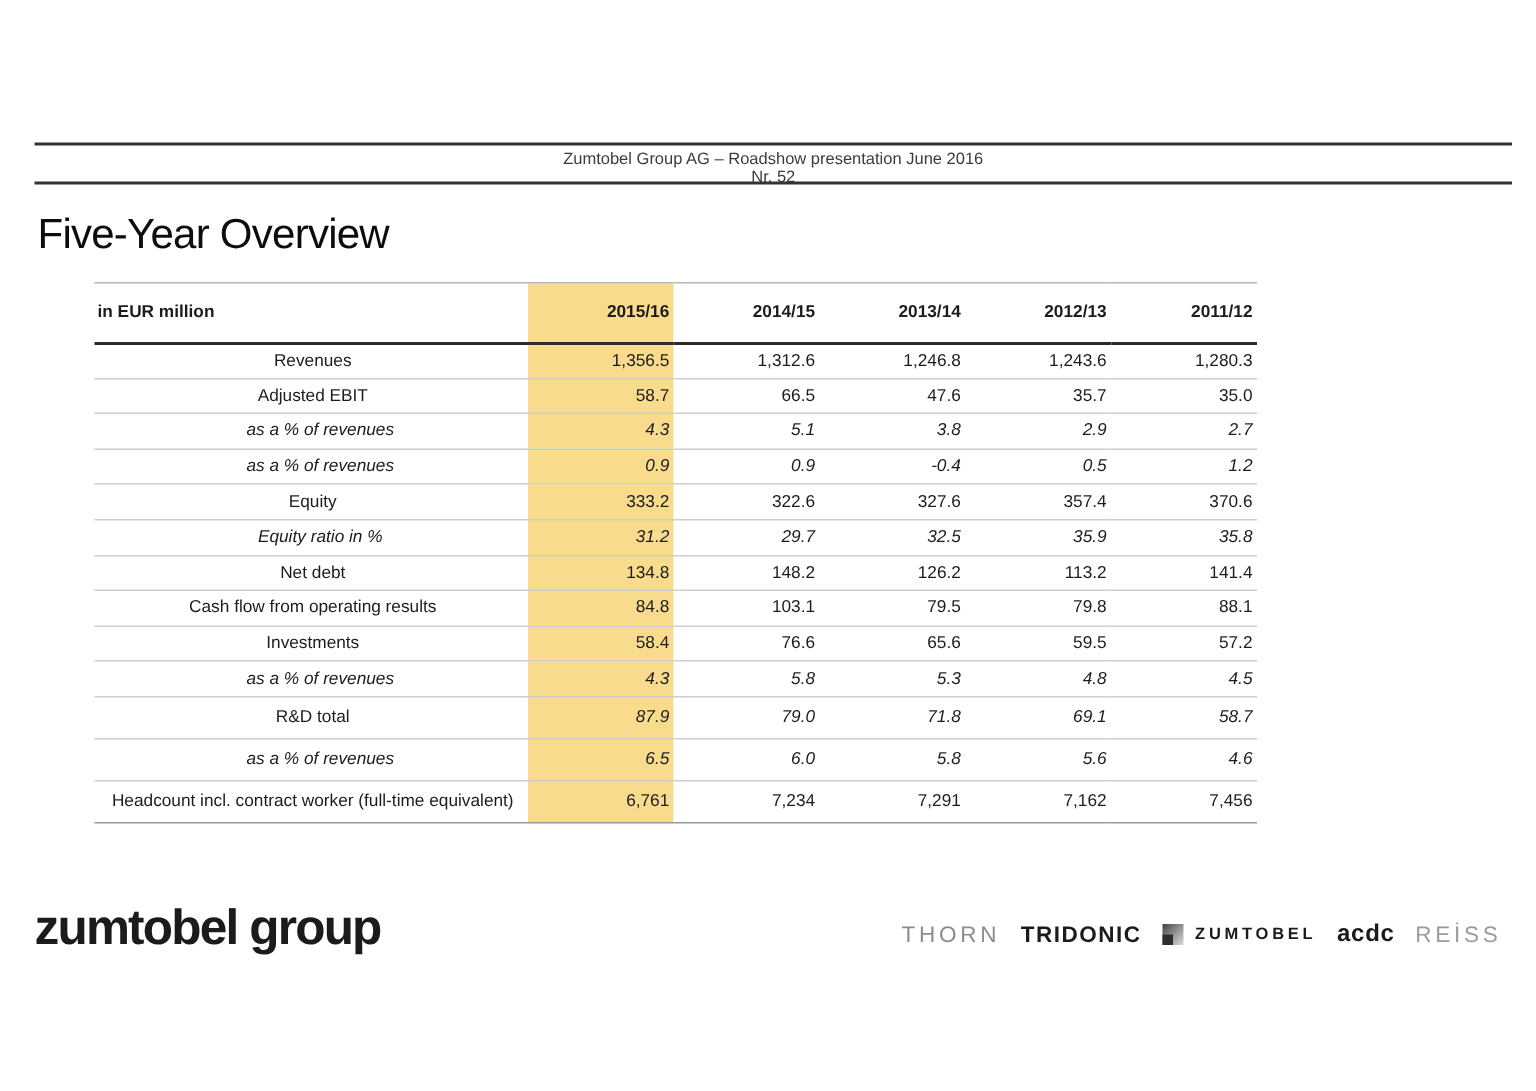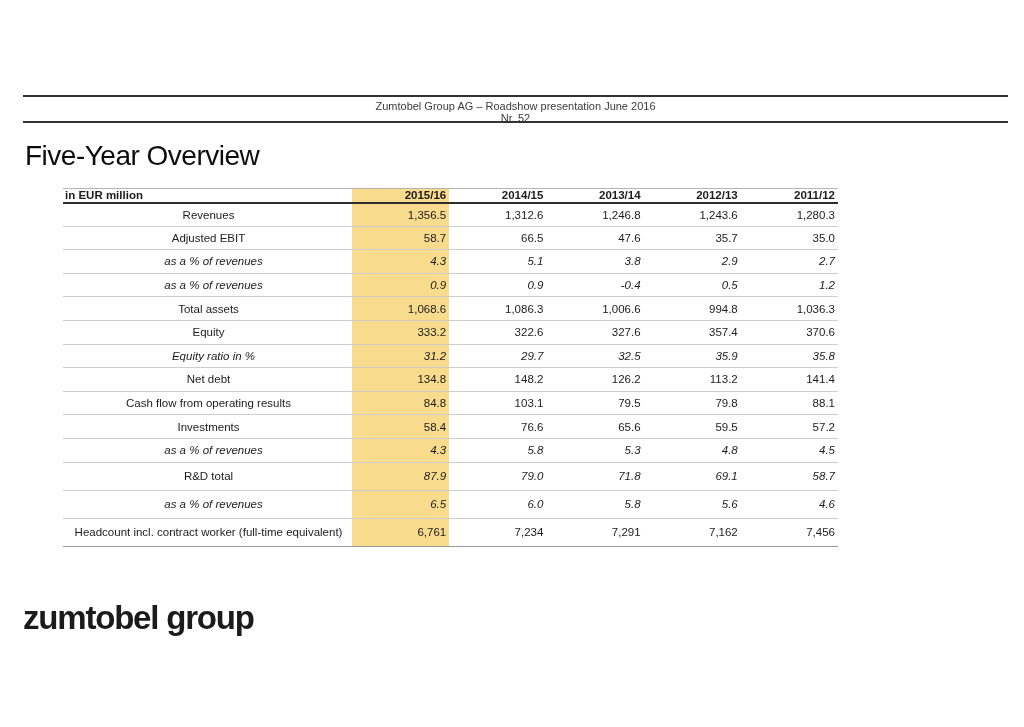--- a/index.html
+++ b/index.html
@@ -15,21 +15,21 @@
   .header-row { position:absolute; left:23px; top:100px; width:985px; display:flex; justify-content:space-between; align-items:center; font-size:11px; color:#3c3c3c;flex-direction:column; }
 
   
   .title { position:absolute; left:25px; top:140px; font-size:28px; font-weight:400; letter-spacing:-0.5px; color:#0d0d0d; }
 
   
   table.fy { position:absolute; left:63px; top:188px; width:775px; border-collapse:collapse; table-layout:fixed; }
   table.fy col.c-label { width:289px; }
   table.fy col.c-val { width:97.2px; }
   table.fy th, table.fy td { font-size:11.5px; vertical-align:middle; white-space:nowrap; }
-  table.fy thead tr { height:14px;margin-left:33px; }
+  table.fy thead tr { height:40px;margin-left:33px; }
   table.fy thead th { border-top:1px solid #b5b5b5; border-bottom:2px solid #2b2b2b; font-weight:700; }
   table.fy thead th.unit { text-align:left; padding-left:2px; }
   table.fy thead th.year { text-align:right; padding-right:3px; }
   table.fy tbody tr { height:23.6px; }
   table.fy tbody tr.tall { height:28px; }
   table.fy tbody td { border-bottom:1px solid #cdcdcd; }
   table.fy tbody tr:last-child td { border-bottom:1px solid #999; }
   table.fy td.label { text-align:center; padding-left:2px; }
   table.fy td.label.indent { padding-left:12px; }
   table.fy td.val { text-align:right; padding-right:3px; }
@@ -109,28 +109,20 @@
         </tr>
         <tr>
           <td class="label indent italic">as a % of revenues</td>
           <td class="val hl italic">0.9</td>
           <td class="val italic">0.9</td>
           <td class="val italic">-0.4</td>
           <td class="val italic">0.5</td>
           <td class="val italic">1.2</td>
         </tr>
         <tr>
-          <td class="label">Total assets</td>
-          <td class="val hl">1,068.6</td>
-          <td class="val">1,086.3</td>
-          <td class="val">1,006.6</td>
-          <td class="val">994.8</td>
-          <td class="val">1,036.3</td>
-        </tr>
-        <tr>
           <td class="label">Equity</td>
           <td class="val hl">333.2</td>
           <td class="val">322.6</td>
           <td class="val">327.6</td>
           <td class="val">357.4</td>
           <td class="val">370.6</td>
         </tr>
         <tr>
           <td class="label indent italic">Equity ratio in %</td>
           <td class="val hl italic">31.2</td>
@@ -192,14 +184,32 @@
           <td class="val hl">6,761</td>
           <td class="val">7,234</td>
           <td class="val">7,291</td>
           <td class="val">7,162</td>
           <td class="val">7,456</td>
         </tr>
       </tbody>
   </table>
 
   <div class="wordmark">zumtobel group</div>
+  <div class="brands" id="brands">
+      <div class="brand brand-thorn">
+        <span>THORN</span>
+      </div>
+      <div class="brand brand-tridonic">
+        <span>TRIDONIC</span>
+      </div>
+      <div class="brand brand-zumtobel">
+        <span class="zmark"></span>
+        <span>ZUMTOBEL</span>
+      </div>
+      <div class="brand brand-acdc">
+        <span>acdc</span>
+      </div>
+      <div class="brand brand-reiss">
+        <span>REİSS</span>
+      </div>
+    </div>
 
 </div>
 
 </body></html>

